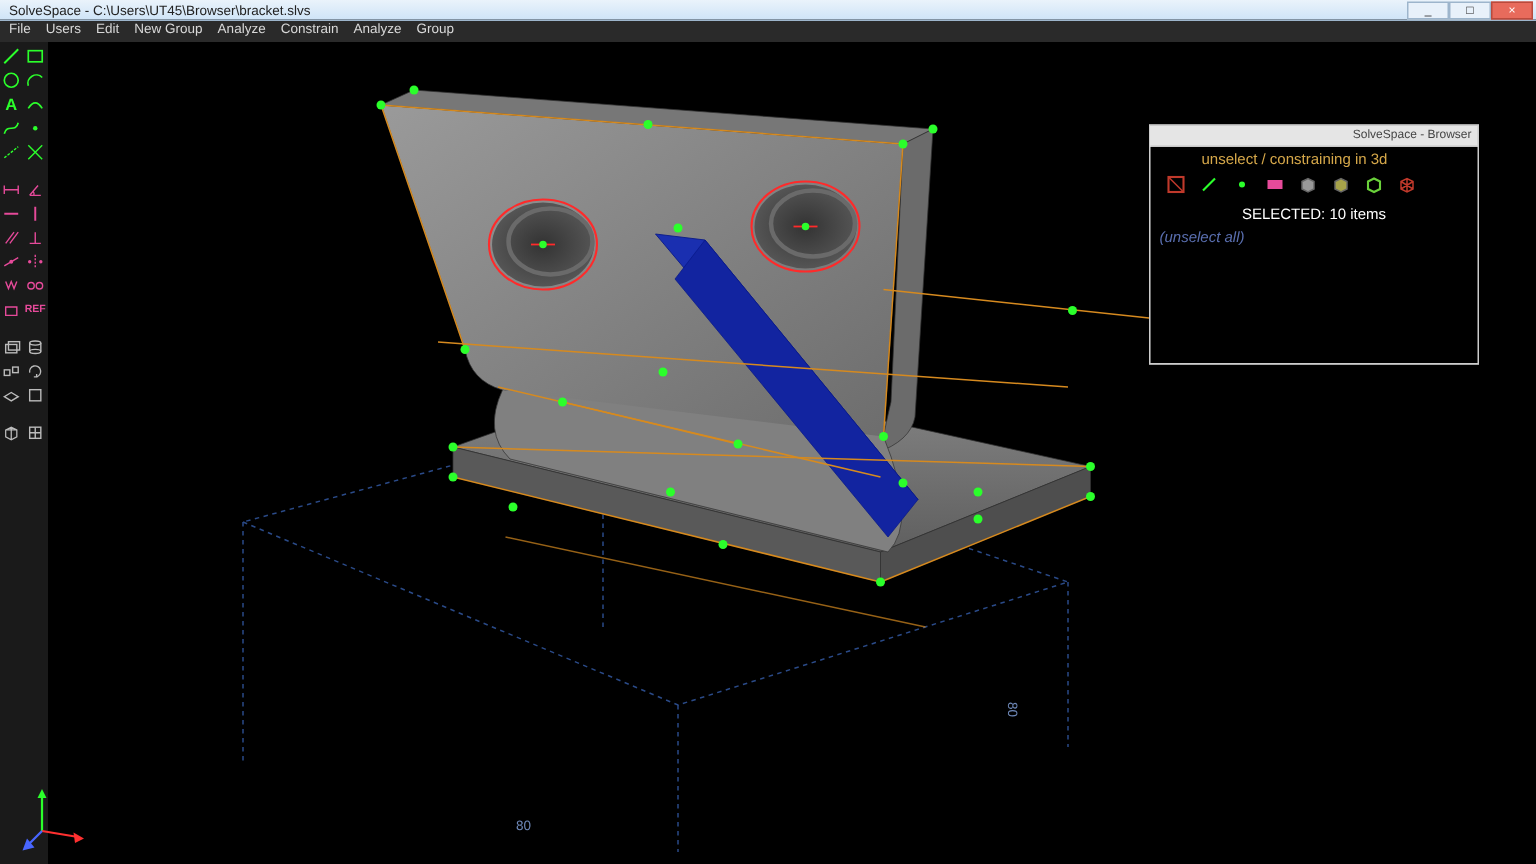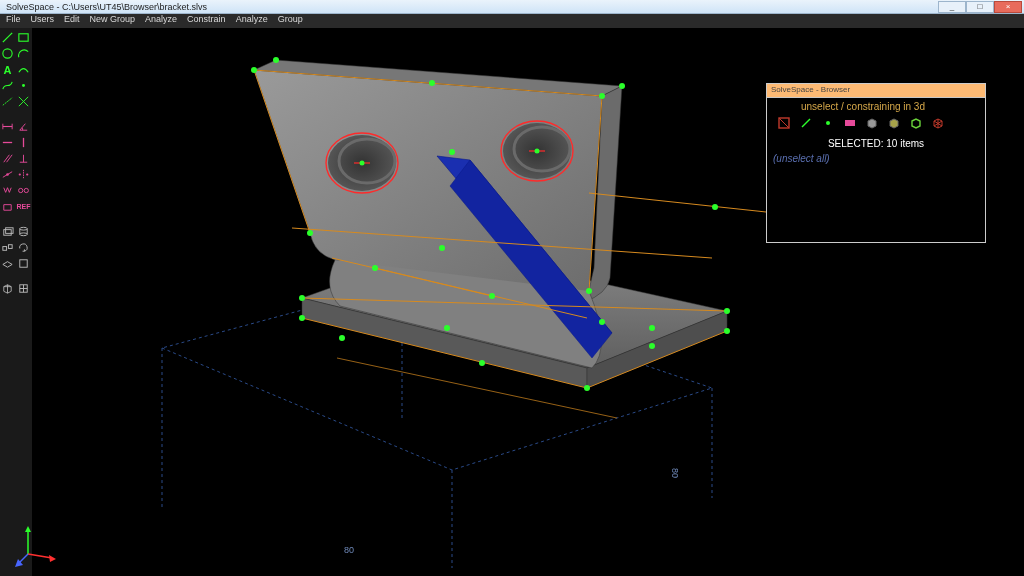--- a/index.html
+++ b/index.html
@@ -58,22 +58,22 @@
 .axis-gizmo { position: absolute; left: 14px; bottom: 8px; width: 44px; height: 44px; }
 
 
 .browser {
   position: absolute; left: 766px; top: 55px; width: 220px; height: 160px;
   background: #fff; border: 1px solid #ccc;
   display: flex; flex-direction: column;
   box-shadow: 0 0 0 1px #888 inset;
 }
 .browser .b-title {
-  height: 14px; background: #fdba74; border-bottom: 1px solid #c8c8c8;
-  font-size: 8px; color: #444; padding: 1px 4px;
+  height: 14px; background: #e5e5e5; border-bottom: 1px solid #c8c8c8;
+  font-size: 8px; color: #444; padding: 1px 4px; text-align: right;
 }
 .browser .b-body { flex: 1; background: #000; padding: 3px 6px; font-family: "Lucida Console", monospace; font-size: 10px; color: #ddd; }
 .browser .b-head { color: #d6a84a; font-size: 10px; margin-left: 28px; margin-bottom: 2px; }
 .browser .b-icons { display: flex; gap: 8px; padding: 2px 4px 6px 4px; align-items: center; }
 .browser .b-icons .ic { width: 14px; height: 14px; }
 .browser .b-sel { color: #fff; margin-top: 2px; text-align: center; }
 .browser .b-sel .lab { color: #fff; }
 .browser .b-unsel { color: #5a6fb0; margin-top: 4px; font-style: italic; }
 
 

